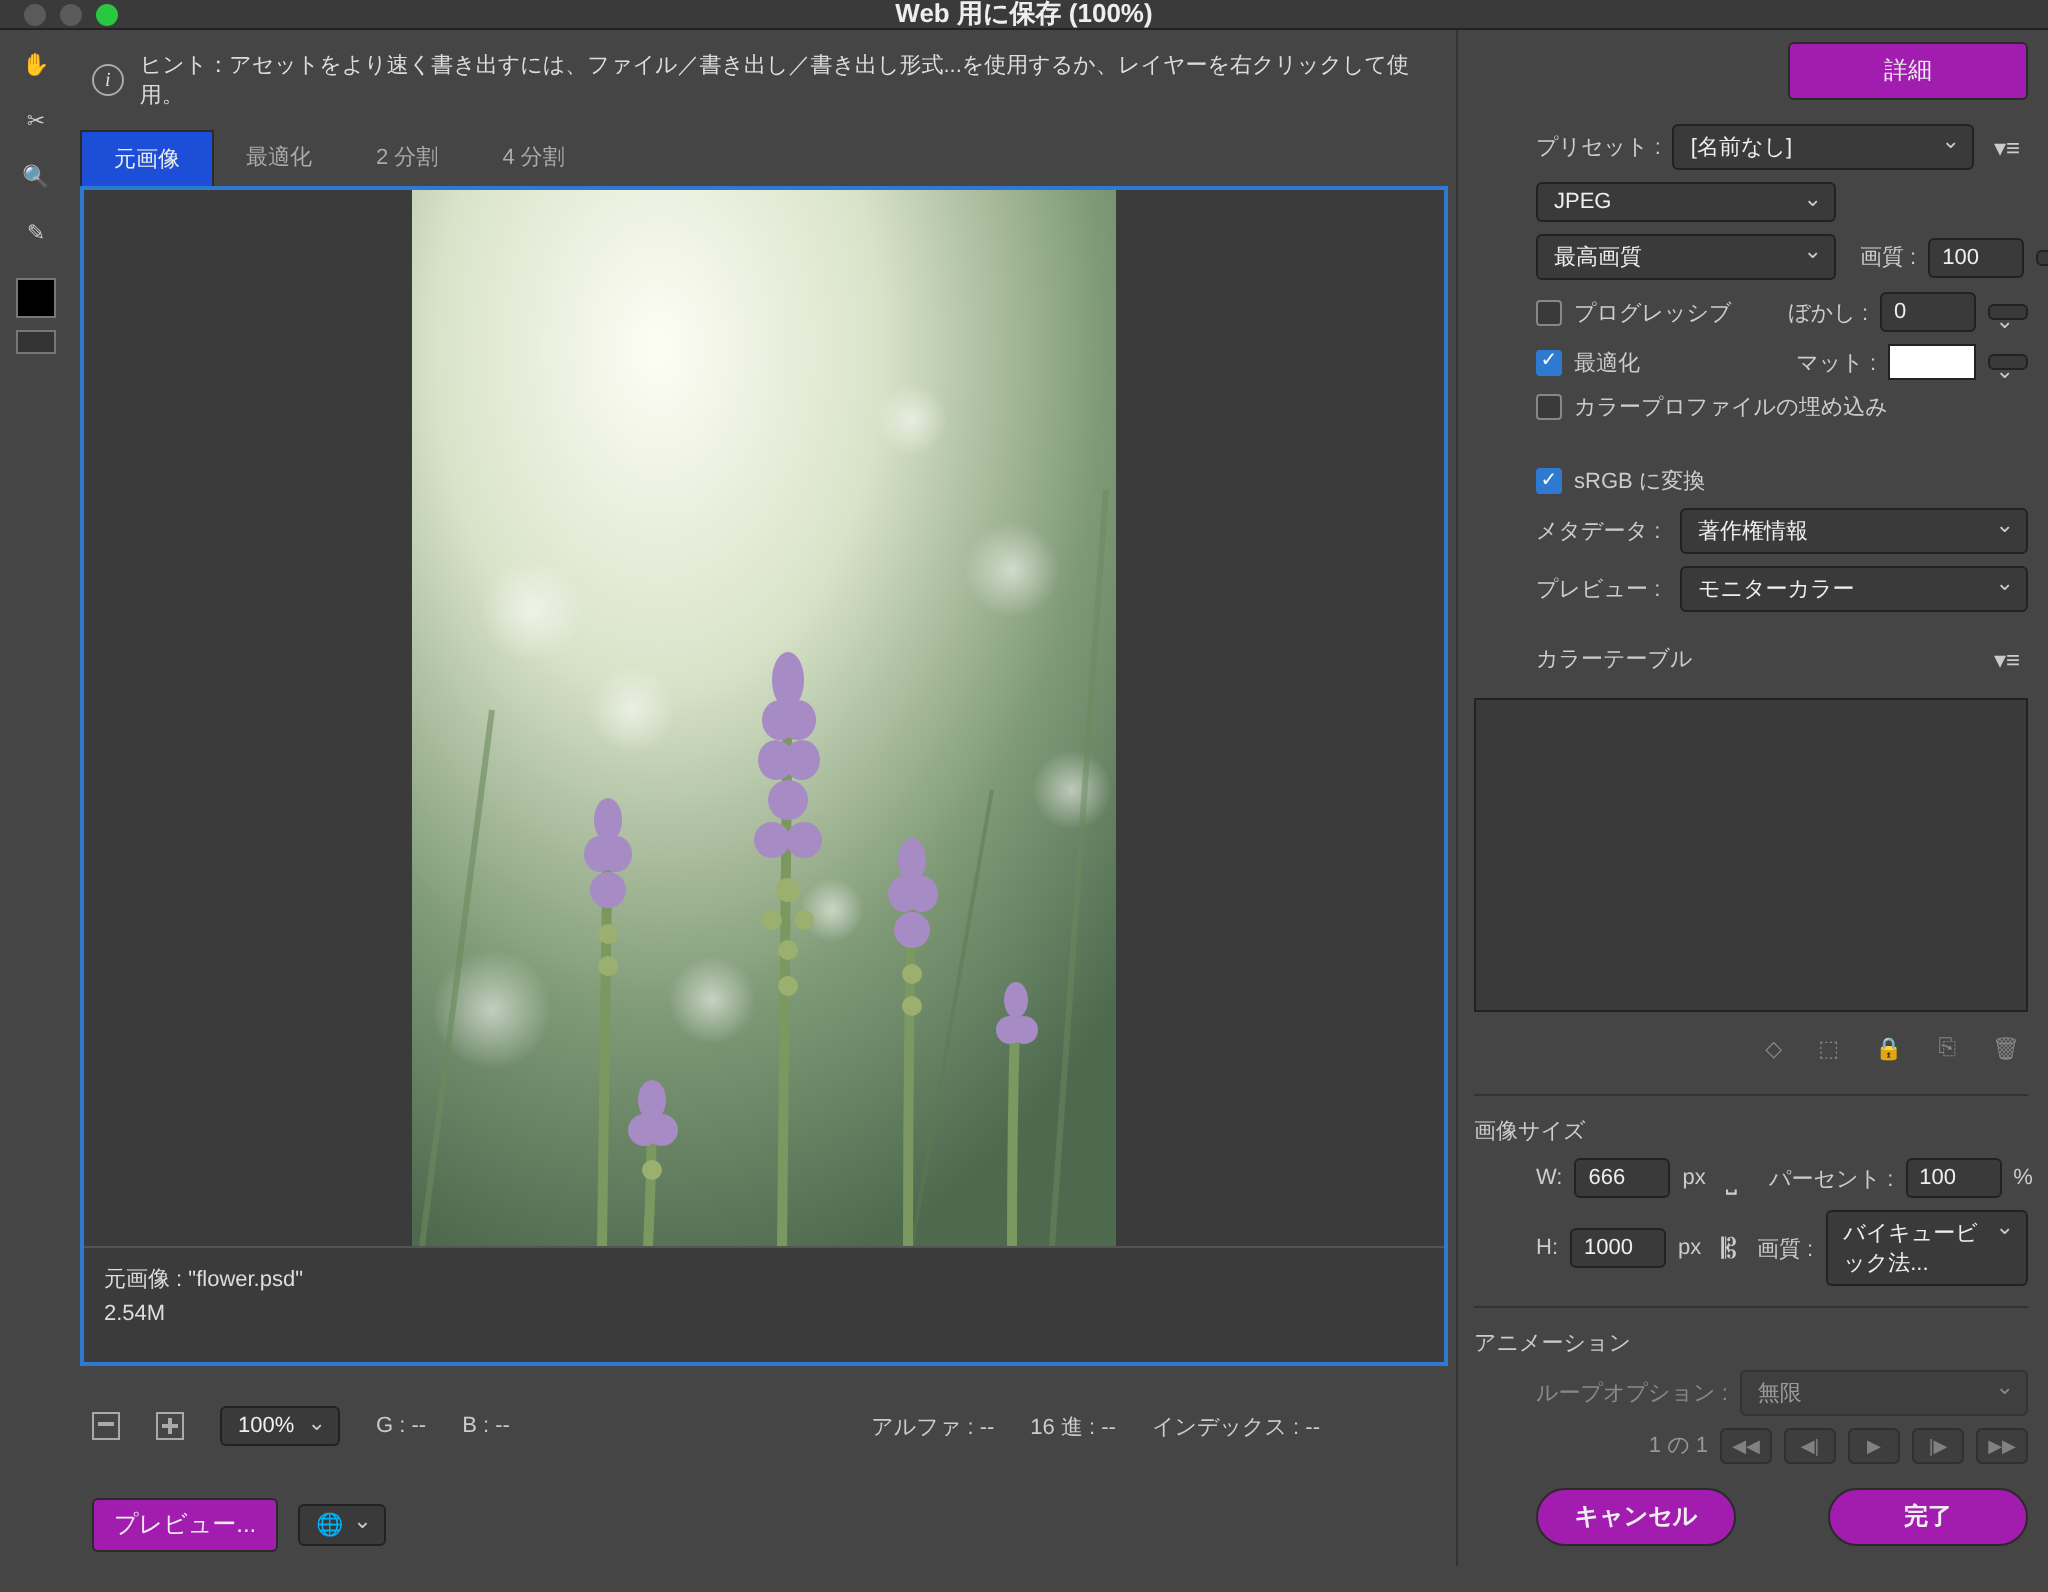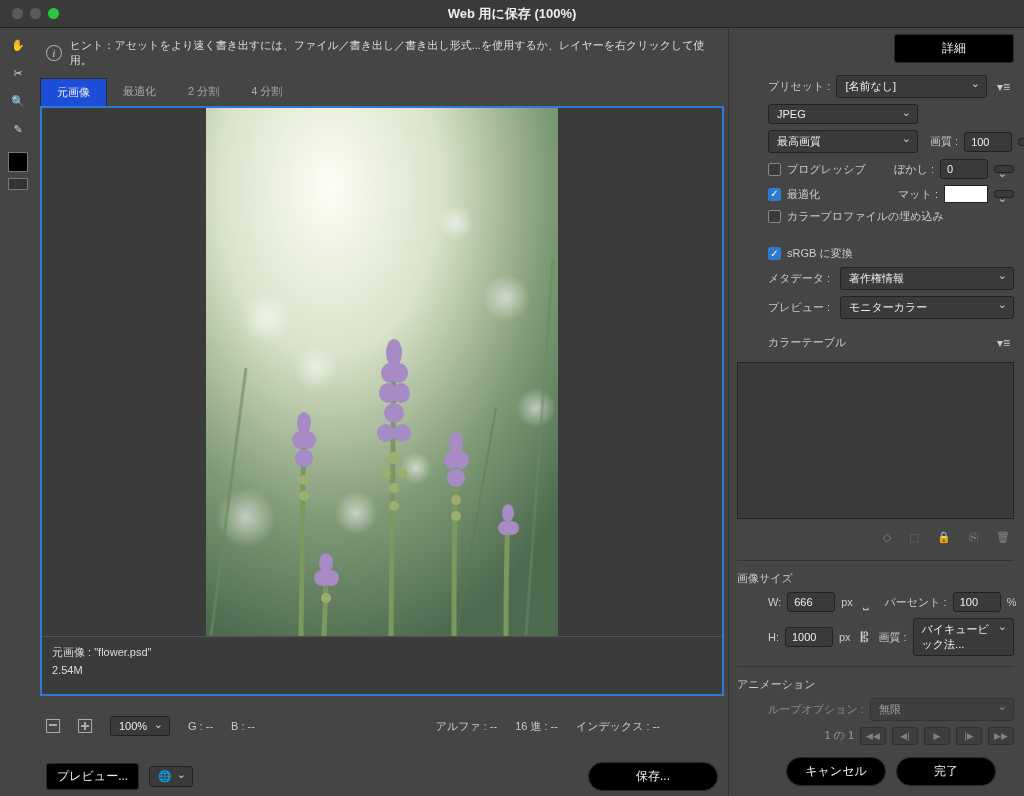--- a/index.html
+++ b/index.html
@@ -1,17 +1,17 @@
 <!DOCTYPE html>
 <html><head>
 <meta charset="utf-8">
 <style>
   * { box-sizing: border-box; margin: 0; padding: 0; font-family: -apple-system, "Hiragino Sans", sans-serif; }
   body { width: 1024px; height: 796px; background: #454545; color: #ddd; font-size: 11px; overflow: hidden; }
-  .titlebar { height: 28px; background: #3a3a3a; display: flex; align-items: center; position: relative; border-bottom: 1px solid #222; }
+  .titlebar { height: 15px; background: #3a3a3a; display: flex; align-items: center; position: relative; border-bottom: 1px solid #222; }
   .traffic { display: flex; gap: 7px; padding-left: 12px; }
   .dot { width: 11px; height: 11px; border-radius: 50%; }
   .d-grey { background: #5a5a5a; }
   .d-green { background: #28c840; }
   .title { position: absolute; left: 0; right: 0; text-align: center; font-size: 13px; font-weight: 600; color: #eee; }
   .content { display: flex; height: calc(100% - 28px); }
   .toolstrip { width: 36px; background: #454545; padding-top: 6px; display: flex; flex-direction: column; align-items: center; gap: 6px; }
   .toolstrip .tool { width: 26px; height: 22px; display: flex; align-items: center; justify-content: center; color: #ccc; border-radius: 2px; cursor: pointer; }
   .toolstrip .swatch { width: 20px; height: 20px; background: #000; border: 1px solid #777; margin-top: 6px; }
   .toolstrip .swatch2 { width: 20px; height: 12px; background: #333; border: 1px solid #777; }
@@ -21,21 +21,21 @@
   .tabs { display: flex; gap: 0; border-bottom: 1px solid #2a2a2a; }
   .tab { padding: 6px 16px; color: #aaa; cursor: pointer; font-size: 11px; }
   .tab.active { color: #eee; background: #1d4ed8; border: 1px solid #2a2a2a; border-bottom: none; }
   .canvas-wrap { flex: 1; border: 2px solid #2e7ad1; background: #3b3b3b; margin-top: -1px; display: flex; flex-direction: column; }
   .canvas-area { flex: 1; display:flex; align-items:center; justify-content:center; overflow:hidden; }
   .canvas-area svg { width: 352px; height: 528px; }
   .canvas-info { padding: 8px 10px 18px 10px; color: #ddd; font-size: 11px; border-top:1px solid #555; background:#3b3b3b; }
   .canvas-info .l2 { margin-top: 4px; }
   .below-canvas { display:flex; align-items:center; gap:18px; padding:20px 6px; color:#ccc; font-size:11px; }
   .bottom-buttons { display:flex; align-items:center; gap:10px; padding:6px 6px 8px 6px; }
-  .btn { background:#000000; border:1px solid #2a2a2a; color:#eee; padding:5px 18px; border-radius:20px; cursor:pointer; font-size:12px; min-width:100px; text-align:center; }
+  .btn { background:#a21caf; border:1px solid #2a2a2a; color:#eee; padding:5px 18px; border-radius:20px; cursor:pointer; font-size:12px; min-width:100px; text-align:center; }
   .btn.small { min-width:auto; border-radius:3px; padding:4px 10px; }
   .right { width: 296px; padding: 6px 10px 6px 8px; display:flex; flex-direction:column; gap:6px; border-left:1px solid #333; }
   .right-top-btn { align-self: stretch; display:flex; justify-content:flex-end; margin-bottom:6px; }
   .right-top-btn .btn { min-width:120px; border-radius:3px; }
   .row { display:flex; align-items:center; gap:6px;margin-left:31px; }
   .lbl { color:#ccc; font-size:11px; white-space:nowrap; }
   .select { background:#3a3a3a; border:1px solid #222; color:#eee; padding:3px 20px 3px 8px; font-size:11px; border-radius:3px; position:relative; cursor:pointer; min-width:80px; }
   .select::after { content:"⌄"; position:absolute; right:6px; top:1px; color:#ccc; font-size:11px; }
   .num-in { background:#3a3a3a; border:1px solid #222; color:#eee; padding:3px 6px; font-size:11px; border-radius:3px; width:48px; }
   .chk { width:13px; height:13px; border:1px solid #888; border-radius:2px; display:inline-flex; align-items:center; justify-content:center; background:#3a3a3a; cursor:pointer; }
@@ -193,21 +193,20 @@
       <span>アルファ : --</span>
       <span>16 進 : --</span>
       <span>インデックス : --</span>
       <span style="width:40px"></span>
     </div>
 
     <div class="bottom-buttons">
       <div class="btn small">プレビュー...</div>
       <div class="select" style="min-width:40px">🌐</div>
       <div class="flex1"></div>
-      <div class="btn" style="min-width:130px">保存...</div>
     </div>
   </div>
 
   <div class="right">
     <div class="right-top-btn">
       <div class="btn">詳細</div>
     </div>
 
     <div class="row">
       <span class="lbl">プリセット :</span>
@@ -314,18 +313,18 @@
       <div class="anim-nav">
         <div class="navbtn">◀◀</div>
         <div class="navbtn">◀|</div>
         <div class="navbtn">▶</div>
         <div class="navbtn">|▶</div>
         <div class="navbtn">▶▶</div>
       </div>
     </div>
 
     <div class="flex1"></div>
-    <div class="row" style="gap:10px; justify-content:center; padding-bottom:4px;">
+    <div class="row" style="gap:10px; justify-content:space-between; padding-bottom:4px;font-weight:bold;">
       <div class="btn">キャンセル</div>
       <div class="btn">完了</div>
     </div>
   </div>
 </div>
 
 </body></html>

